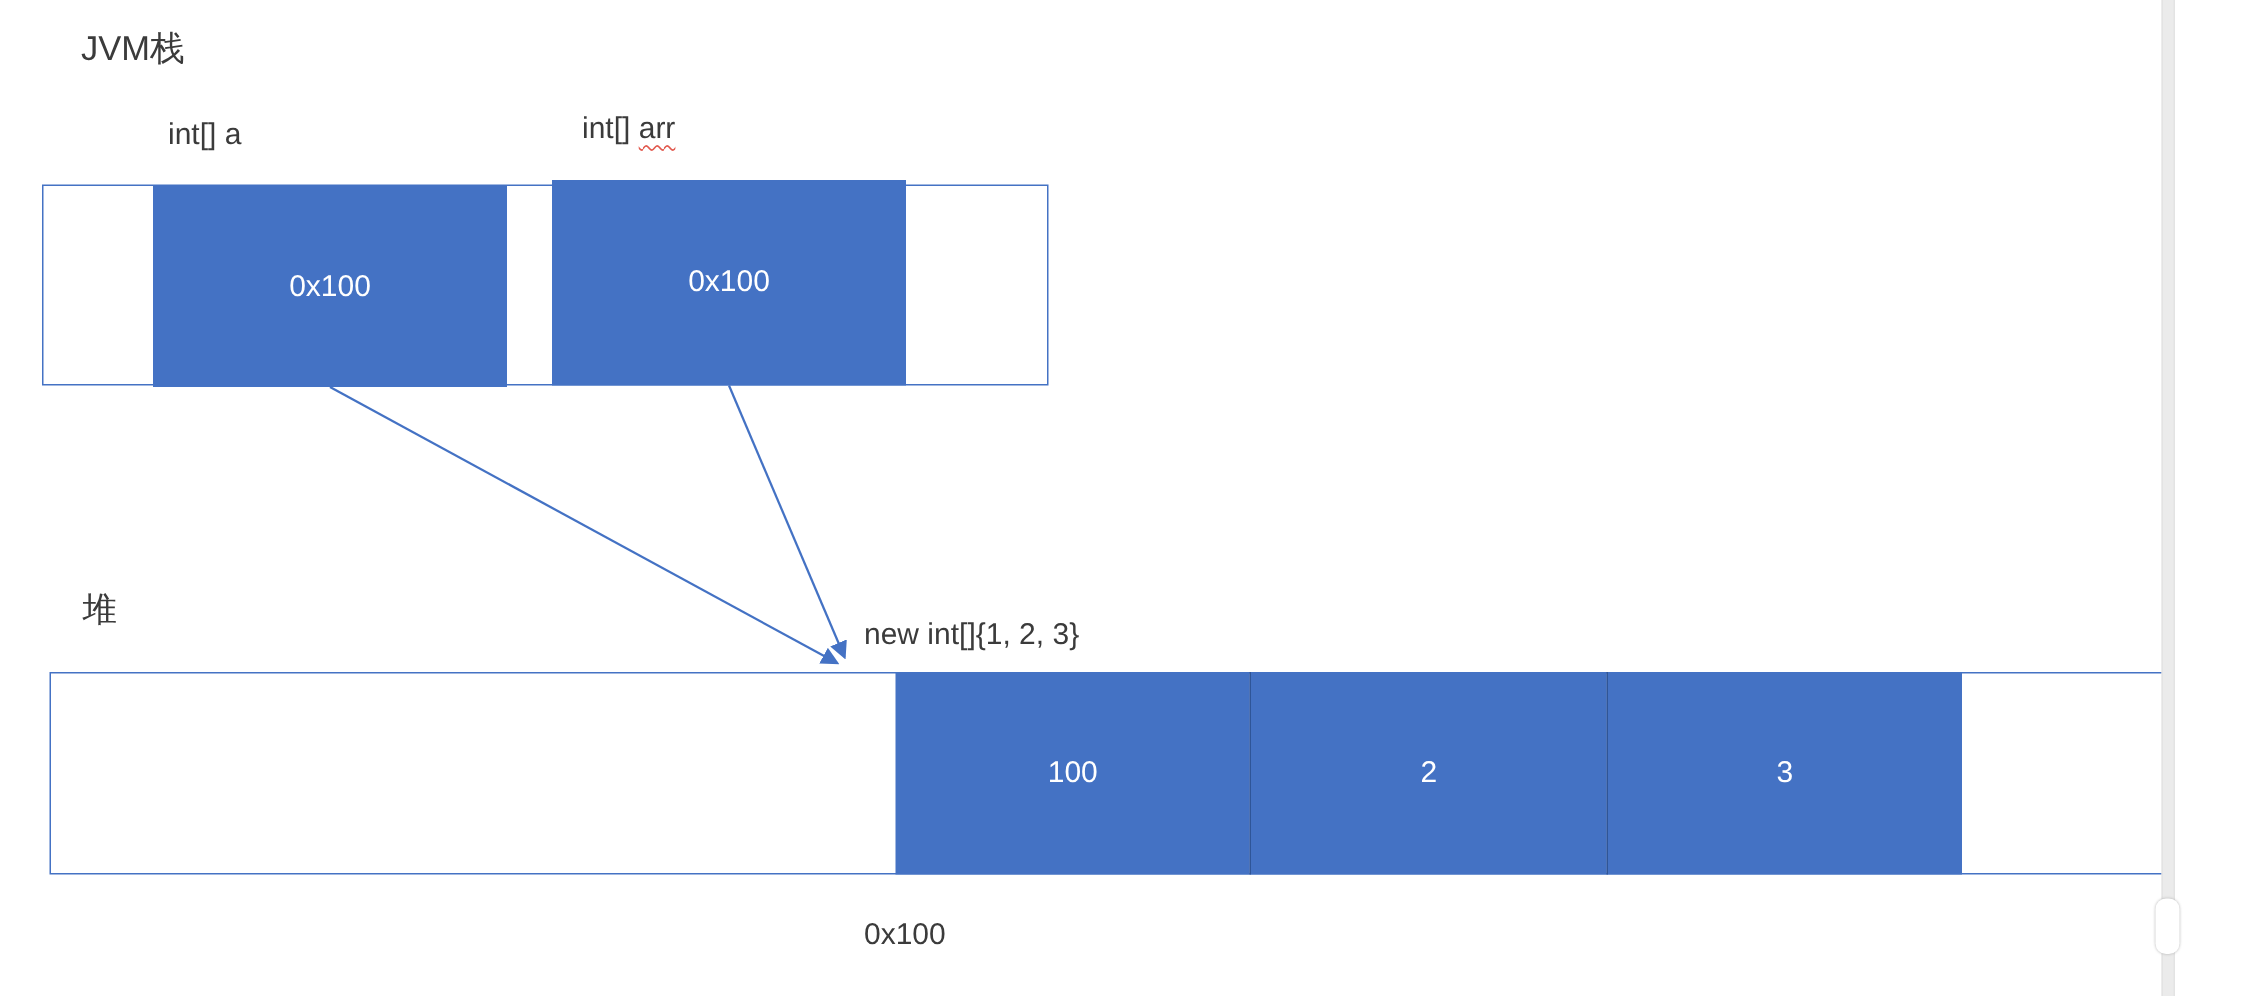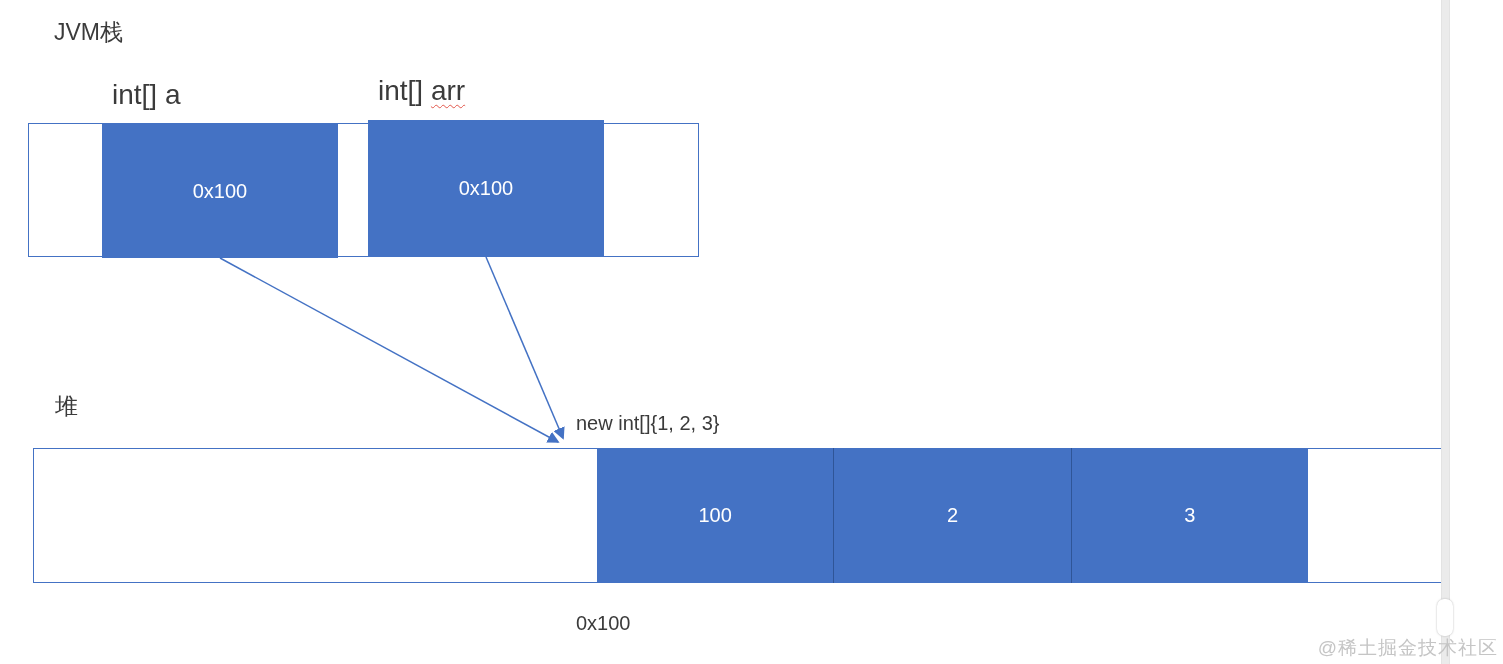--- a/index.html
+++ b/index.html
@@ -2,21 +2,21 @@
 <html style="--fill-blue: #4472c4; --border-blue: #4472c4; --divider-blue: #2f5597; --squiggle: #e2574c;"><head>
 <meta charset="utf-8">
 <style>
   html,body{margin:0;padding:0;background:#fff;}
   #page{
     position:relative;width:1503px;height:664px;background:#fff;overflow:hidden;
     font-family:"Liberation Sans","DejaVu Sans",sans-serif;
   }
   .label{position:absolute;color:#3b3b3b;white-space:nowrap;}
   .region-label{font-size:23px;text-align:right;}
-  .var-label{font-size:28px;}
+  .var-label{font-size:20px;}
   .small-label{font-size:20px;}
   .misspelled{
     text-decoration-line:underline;
     text-decoration-style:wavy;
     text-decoration-color:var(--squiggle,#e2574c);
     text-decoration-thickness:1px;
     text-underline-offset:4px;
   }
   .container-box{
     position:absolute;background:#fff;
@@ -57,21 +57,21 @@
 </style>
 </head>
 <body>
 
 <div id="page">
 
   <div class="label region-label" style="left:54px;top:17px;">JVM栈</div>
 
   <div class="label var-label" style="left:112px;top:79px;">int[] a</div>
 
-  <div class="label var-label" style="left:378px;top:75px;"><span>int[] </span><span class="misspelled">arr</span></div>
+  <div class="label var-label" style="left:388px;top:75px;"><span>int[] </span><span class="misspelled">arr</span></div>
 
   <div class="container-box" style="left:28px;top:123px;width:671px;height:134px;"></div>
 
   <div class="fill-box" style="left:102px;top:124px;width:236px;height:134px;">
     <span>0x100</span>
   </div>
 
   <div class="fill-box" style="left:368px;top:120px;width:236px;height:137px;">
     <span>0x100</span>
   </div>
@@ -102,15 +102,14 @@
     <div class="heap-cell">
       <span>3</span>
     </div>
   </div>
 
   <div class="label small-label" style="left:576px;top:612px;">0x100</div>
 
   <div id="scrollbar-track"></div>
   <div id="mouse-cursor"></div>
 
-  <div id="watermark">@稀土掘金技术社区</div>
 
 </div>
 
 </body></html>

